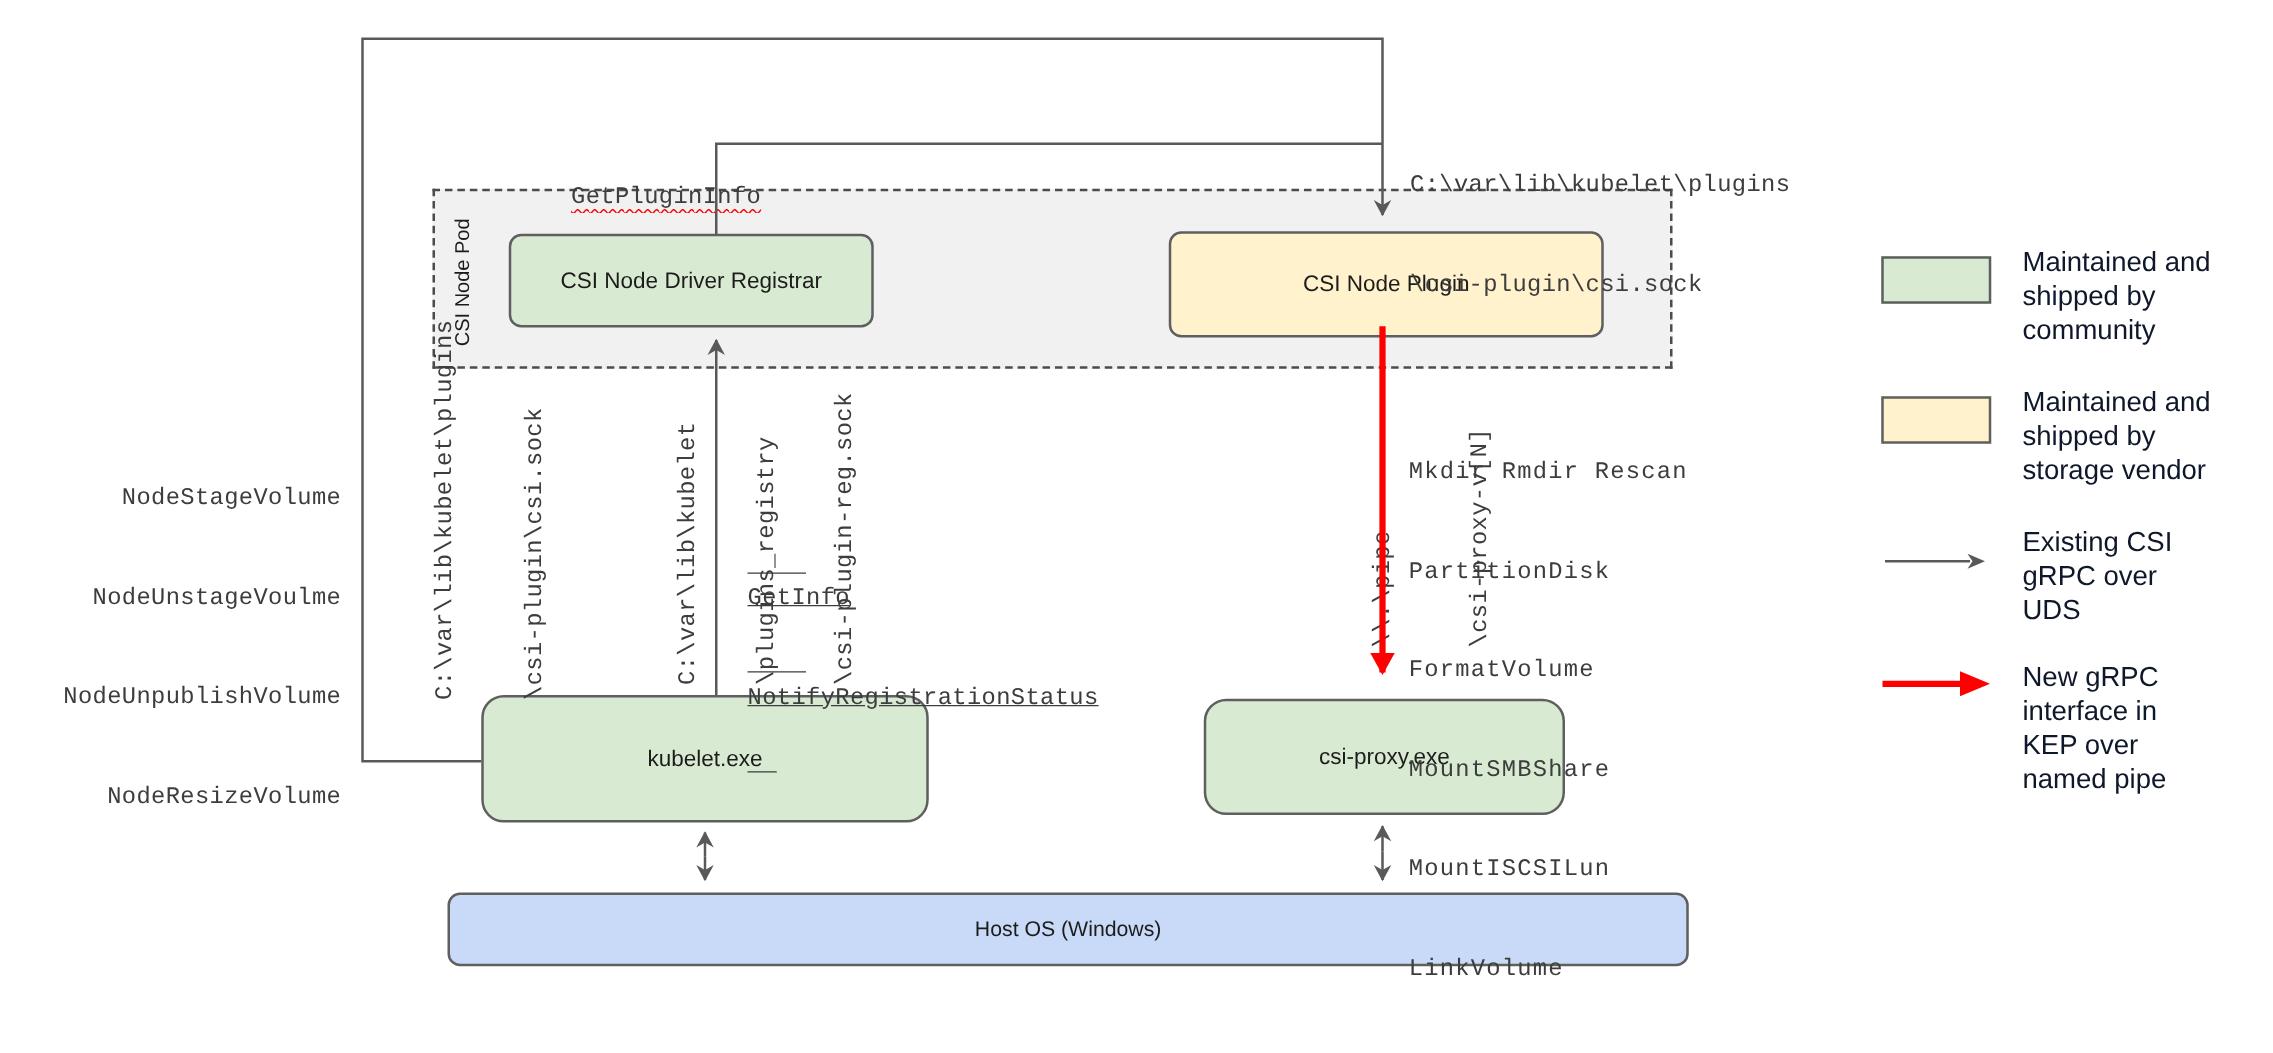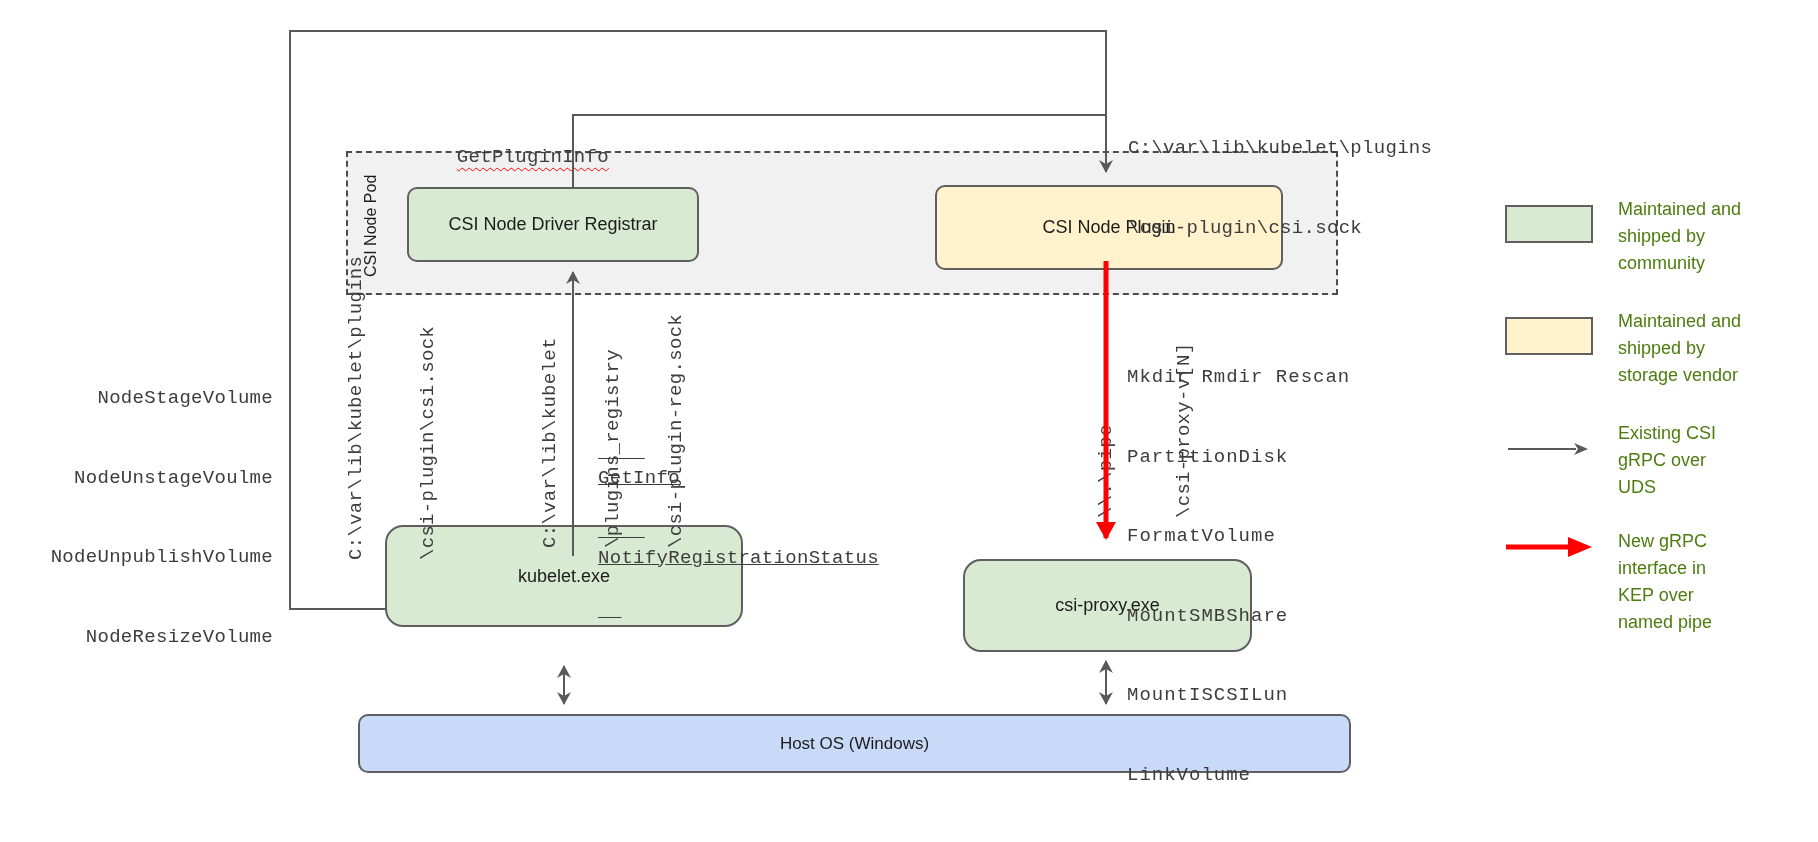--- a/index.html
+++ b/index.html
@@ -25,39 +25,39 @@
   .green  { background:#d9ead3; }
   .yellow { background:#fff2cc; }
   .blue   { background:#c9daf8;align-items:center; }
 
   #pod {
     position:absolute; left:346px; top:151px; width:992px; height:144px;
     background:#f1f1f1; border:2px dashed #4c4c4c; box-sizing:border-box;
   }
   #registrar { left:407px; top:187px; width:292px; height:75px; border-radius:10px; font-size:18px; }
   #plugin    { left:935px; top:185px; width:348px; height:85px; border-radius:10px; font-size:18px; }
-  #kubelet   { left:385px; top:525px; width:358px; height:102px; border-radius:18px; font-size:18px; line-height:28px; }
+  #kubelet   { left:385px; top:556px; width:358px; height:102px; border-radius:18px; font-size:18px; line-height:28px; }
   #csiproxy  { left:963px; top:559px; width:289px; height:93px; border-radius:18px; font-size:18px; }
   #hostos    { left:358px; top:714px; width:993px; height:59px; border-radius:10px; font-size:17px; }
 
   
   .rot { position:absolute; transform:rotate(-90deg); transform-origin:0 0; white-space:pre; }
 
   #getplugininfo {
     text-decoration:underline wavy #ff0000 1px;
     text-underline-offset:5px;
     text-align:center;
   }
 
   #svg-overlay { position:absolute; left:0; top:0; pointer-events:none; }
 
   .legend-swatch {
     position:absolute; width:88px; height:38px; border:2px solid #5f5f5f; box-sizing:border-box;
   }
-  .legend-text { position:absolute; font-size:18px; line-height:27px; color:#4d7c0f; }
+  .legend-text { position:absolute; font-size:22px; line-height:27px; color:#0f172a; }
 </style>
 </head>
 <body>
 
 <div id="canvas">
 
   <div id="pod"></div>
   <div class="rot sans" style="left:362px; top:277px; font-size:16px; color:#1c1c1c;">CSI Node Pod</div>
 
   <div id="registrar" class="node-box green">

